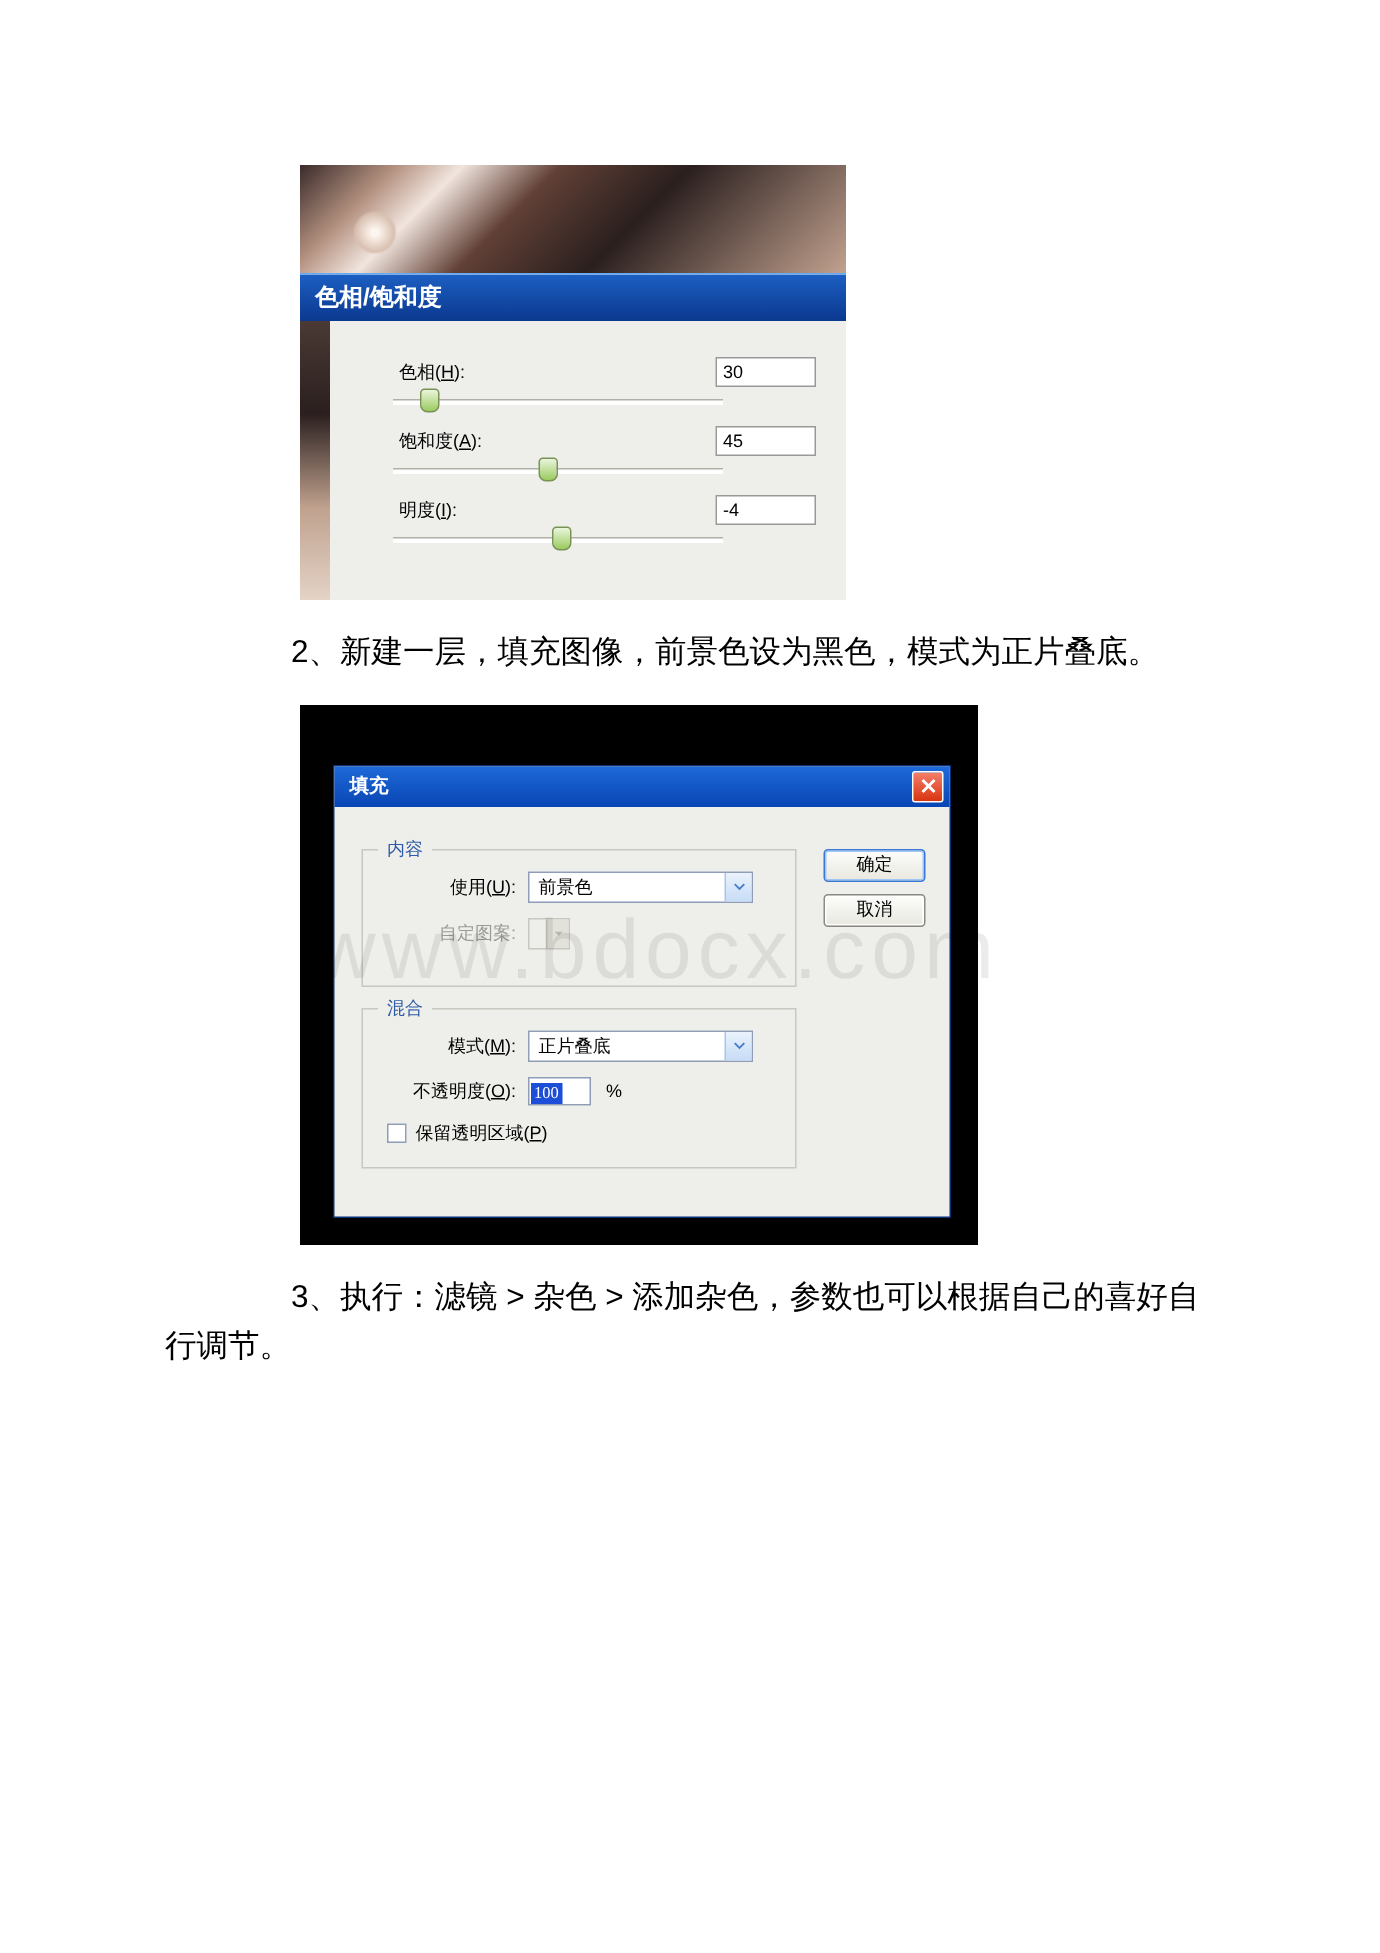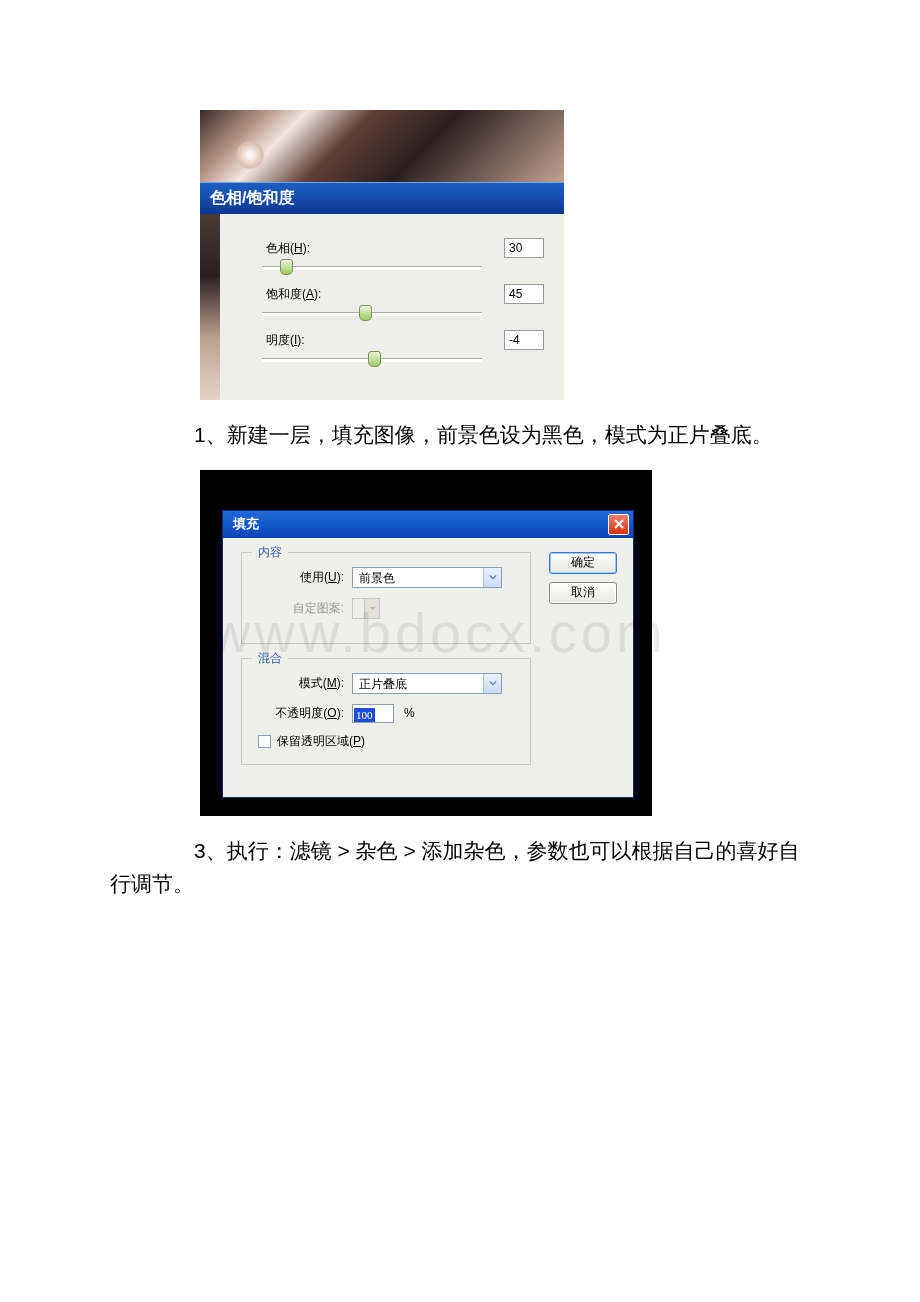--- a/index.html
+++ b/index.html
@@ -56,21 +56,21 @@
   .combo { position:relative; width:114px; height:20px; border:1px solid #b5b5a5; background:#fcfcf9; }
   .combo span { font-size:12px; color:#a8a8a2; padding-left:6px; line-height:18px; }
   .combo .arrow {
     position:absolute; right:0; top:0; width:17px; height:18px;
     background:linear-gradient(#f2f6fb,#d6e4f5);
     border-left:1px solid #b5cff1;
     display:flex; align-items:center; justify-content:center;
   }
   .combo .arrow svg { width:8px; height:8px; }
   .numbox {
-    width:40px; height:20px; border:1px solid #999; background:#fff;
+    width:67px; height:20px; border:1px solid #999; background:#fff;
     font-size:12px; padding:2px 4px; font-family:Tahoma,sans-serif;
   }
   .slider-track {
     height:16px; margin:0 0 10px 0; position:relative;
     width:220px; margin-left:8px;
   }
   .slider-track::before{
     content:""; position:absolute; left:0; right:0; top:8px; height:2px;
     background:#fff; border-top:1px solid #b0b0a8; border-bottom:1px solid #fff;
   }
@@ -91,21 +91,21 @@
     display:flex; align-items:center; justify-content:space-between;
     padding:3px 4px 3px 10px;
   }
   .dlg2-title span { color:#fff; font-size:13px; font-weight:bold; }
   .closebox {
     width:21px; height:21px; background:linear-gradient(#f37f6a,#d93410);
     border:1px solid #fff; border-radius:2px;
     display:flex; align-items:center; justify-content:center;
     color:#fff; font-weight:bold; font-size:14px;
   }
-  .dlg2-body { padding:14px 16px 18px 18px; display:flex; gap:18px; }
+  .dlg2-body { padding:28px 16px 18px 18px; display:flex; gap:18px; }
   .dlg2-left { flex:1; }
   .fieldset { border:1px solid #c8c8c0; padding:14px 14px 14px 16px; margin-bottom:14px; position:relative; }
   .fieldset .legend { position:absolute; top:-9px; left:10px; background:#eeeeea; padding:0 6px; font-size:12px; color:#2f5ca8; }
   .frow { display:flex; align-items:center; margin-bottom:10px; }
   .frow label { width:86px; font-size:12px; text-align:right; margin-right:8px; }
   .frow label.dis { color:#9a9a96; }
   .combo2 { position:relative; width:150px; height:21px; border:1px solid #8f9db7; background:#fff; }
   .combo2 span { font-size:12px; padding-left:6px; line-height:19px;font-family:Liberation Serif, serif; }
   .combo2 .arrow {
     position:absolute; right:0; top:0; width:18px; height:19px;
@@ -163,21 +163,21 @@
       <label>明度(<u>I</u>):</label>
       <div style="flex:1"></div>
       <input class="numbox" value="-4" style="">
     </div>
     <div class="slider-track">
       <div class="slider-thumb" style="left:48%;"></div>
     </div>
   </div>
 </div>
 
-<p class="tutorial-text sec">1、新建一层，填充图像，前景色设为黑色，模式为正片叠底。</p>
+<p class="tutorial-text sec">2、新建一层，填充图像，前景色设为黑色，模式为正片叠底。</p>
 
 <div class="shot2">
   <div class="dlg2">
     <div class="dlg2-title">
       <span>填充</span>
       <div class="closebox">
         <svg width="12" height="12" viewBox="0 0 12 12">
             <path d="M2 2 L10 10 M10 2 L2 10" stroke="#fff" stroke-width="2"></path>
           </svg>
       </div>

